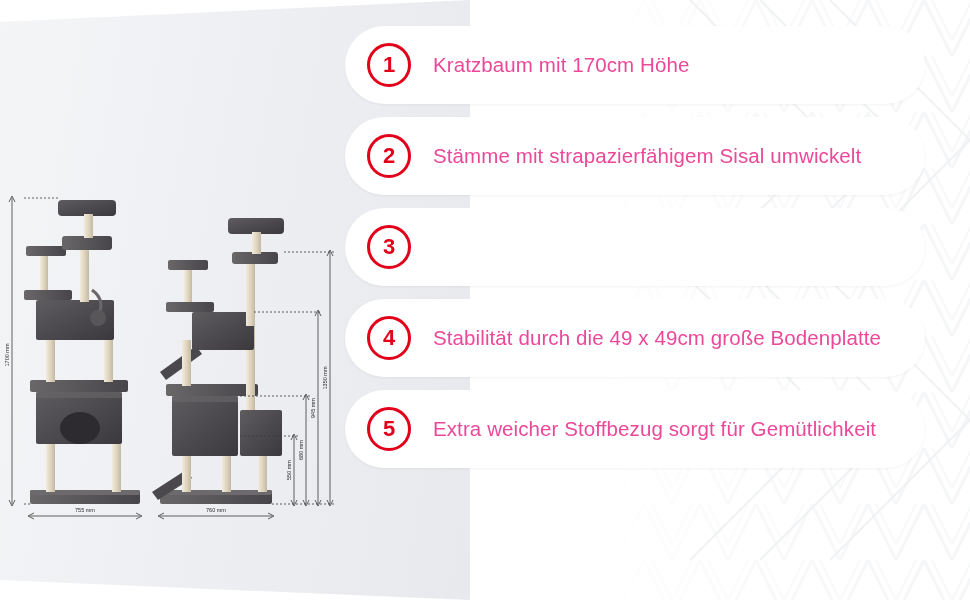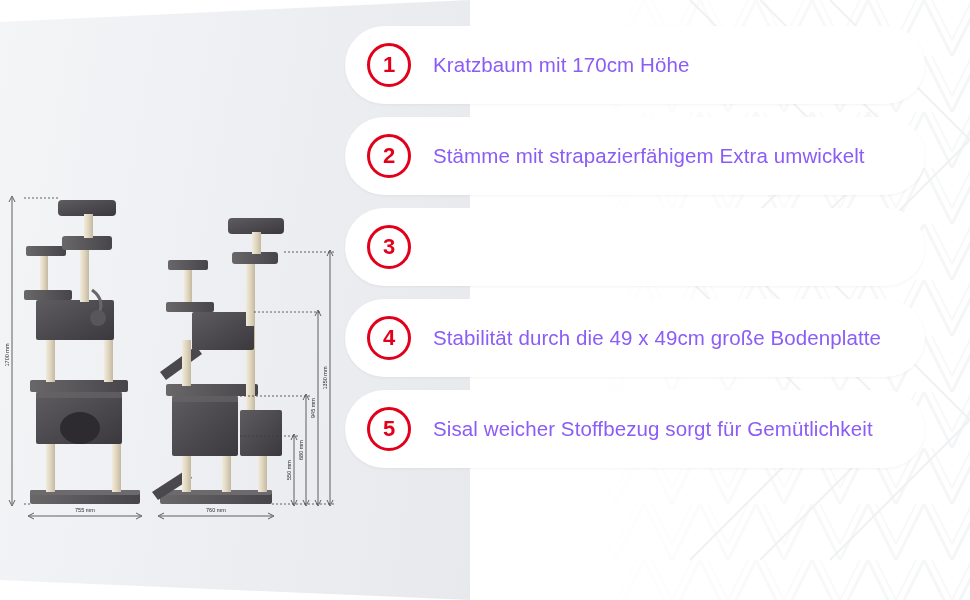--- a/index.html
+++ b/index.html
@@ -76,21 +76,21 @@
     font-size: 22px;
     font-weight: bold;
     display: flex;
     align-items: center;
     justify-content: center;
     margin-right: 22px;
     box-sizing: border-box;
     line-height: 1;
   }
   .feature-text {
-    color: #8b5cf6;
+    color: #ec4899;
     font-size: 20.5px;
     line-height: 1.32;
     font-weight: normal;
     letter-spacing: 0.1px;
   }
 </style>
 </head>
 <body>
 
 <div id="stage">
@@ -257,31 +257,31 @@
 
   <div class="features">
 
     <div class="feature">
       <div class="badge">1</div>
       <div class="feature-text">Kratzbaum mit 170cm Höhe</div>
     </div>
 
     <div class="feature">
       <div class="badge">2</div>
-      <div class="feature-text">Stämme mit strapazierfähigem Extra umwickelt</div>
+      <div class="feature-text">Stämme mit strapazierfähigem Sisal umwickelt</div>
     </div>
 
     <div class="feature">
       <div class="badge">3</div>
     </div>
 
     <div class="feature">
       <div class="badge">4</div>
       <div class="feature-text">Stabilität durch die 49 x 49cm große Bodenplatte</div>
     </div>
 
     <div class="feature">
       <div class="badge">5</div>
-      <div class="feature-text">Sisal weicher Stoffbezug sorgt für Gemütlichkeit</div>
+      <div class="feature-text">Extra weicher Stoffbezug sorgt für Gemütlichkeit</div>
     </div>
 
   </div>
 </div>
 
 </body></html>

